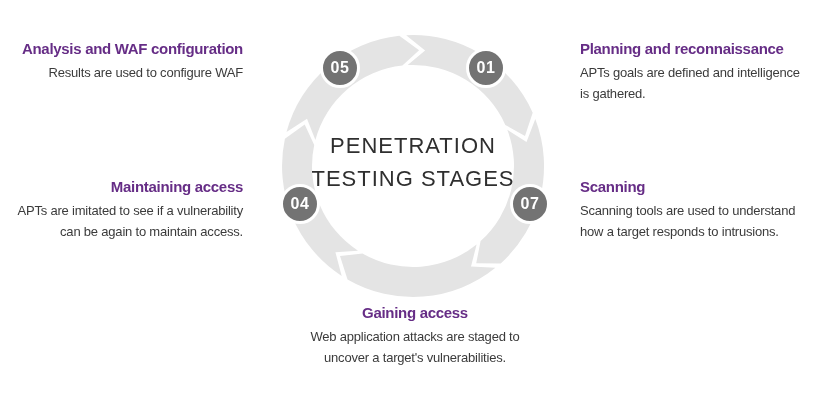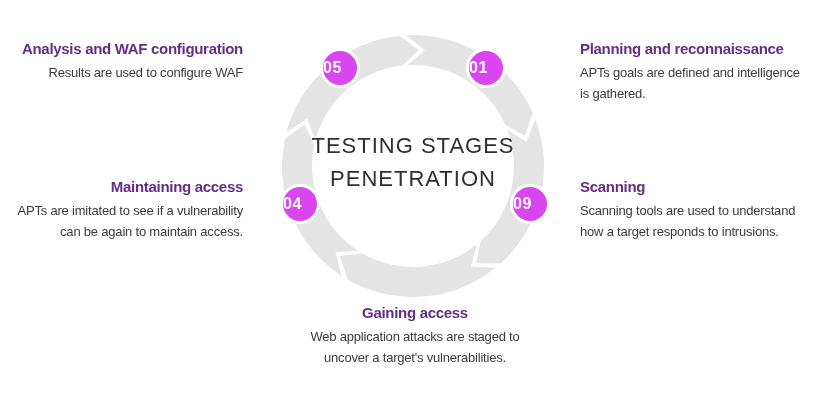--- a/index.html
+++ b/index.html
@@ -7,24 +7,24 @@
     position:relative;
     width:820px;height:407px;
     background:#ffffff;
     overflow:hidden;
     font-family:"Liberation Sans", sans-serif;
   }
   .ring-svg{position:absolute;left:0;top:0;}
   .badge{
     position:absolute;
     width:34px;height:34px;
-    background:#d946ef;
+    background:#737373;
     border:3px solid #ffffff;
     border-radius:50%;
-    display:flex;align-items:center;justify-content:flex-start;
+    display:flex;align-items:center;justify-content:center;
     z-index:3;
   }
   .badge span{
     color:#ffffff;font-weight:bold;font-size:16px;letter-spacing:0.5px;
   }
   .center-title{
     position:absolute;
     left:263px;top:129px;width:300px;
     text-align:center;
     color:#2f2f2f;
@@ -59,32 +59,32 @@
       <path d="M 535.3 119.1 A 131 131 0 0 1 500.7 263.4 L 476.2 263.3 L 480.6 241.1 A 101 101 0 0 0 507.3 129.8 L 526.5 141.9 Z" fill="#e4e4e4"></path>
       <path d="M 495.4 267.8 A 131 131 0 0 1 347.5 279.4 L 340.0 256.1 L 362.5 253.5 A 101 101 0 0 0 476.6 244.5 L 471.0 266.5 Z" fill="#e4e4e4"></path>
       <path d="M 341.7 275.9 A 131 131 0 0 1 284.9 138.8 L 304.7 124.4 L 314.2 145.0 A 101 101 0 0 0 358.0 250.7 L 335.4 252.2 Z" fill="#e4e4e4"></path>
       <path d="M 286.5 132.1 A 131 131 0 0 1 399.3 35.7 L 419.1 50.2 L 402.4 65.6 A 101 101 0 0 0 315.4 139.9 L 307.0 118.8 Z" fill="#e4e4e4"></path>
     </svg>
 
   <div class="badge" style="left:466px;top:48px">
     <span>01</span>
   </div>
   <div class="badge" style="left:510px;top:184px">
-    <span>09</span>
+    <span>07</span>
   </div>
   <div class="badge" style="left:280px;top:184px">
     <span>04</span>
   </div>
   <div class="badge" style="left:320px;top:48px">
     <span>05</span>
   </div>
 
   <div class="center-title">
+    <div>PENETRATION</div>
     <div>TESTING STAGES</div>
-    <div>PENETRATION</div>
   </div>
 
   <div class="stage-text align-left" style="left:580px;top:40px">
     <div class="stage-heading">Planning and reconnaissance</div>
     <div class="stage-body">
       <span>APTs goals are defined and intelligence</span><br>
       <span>is gathered.</span>
     </div>
   </div>
 

